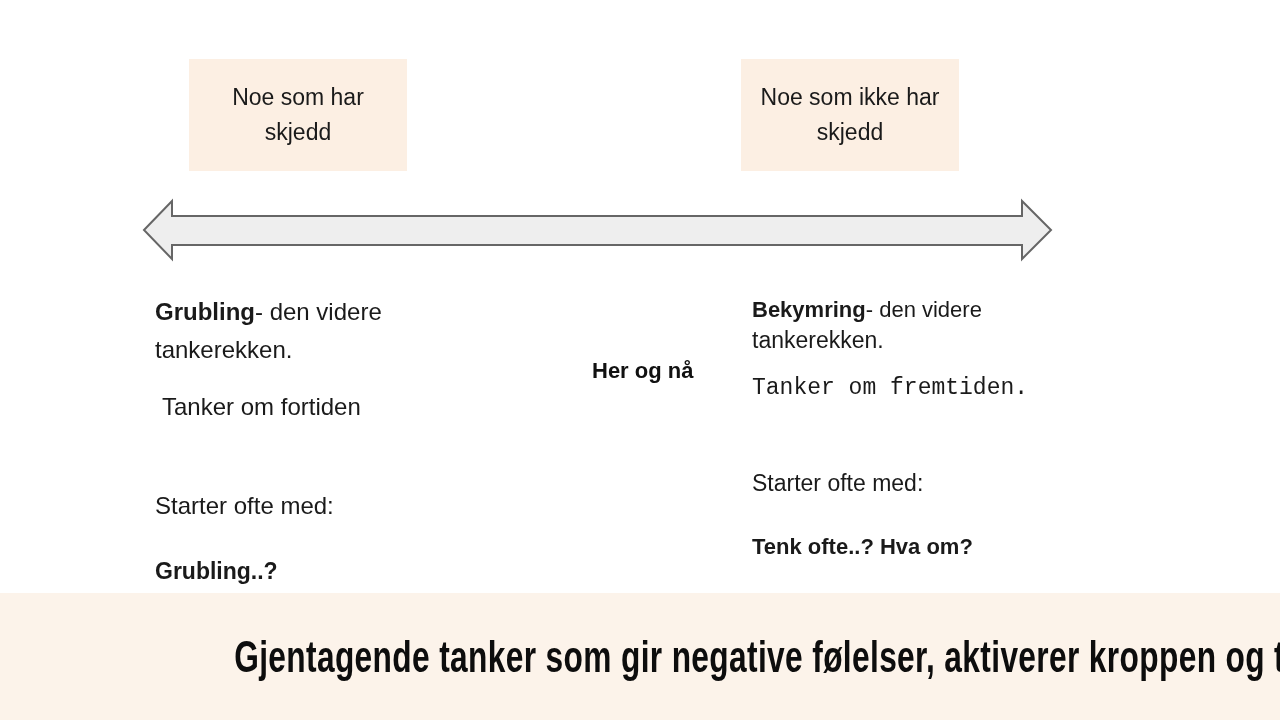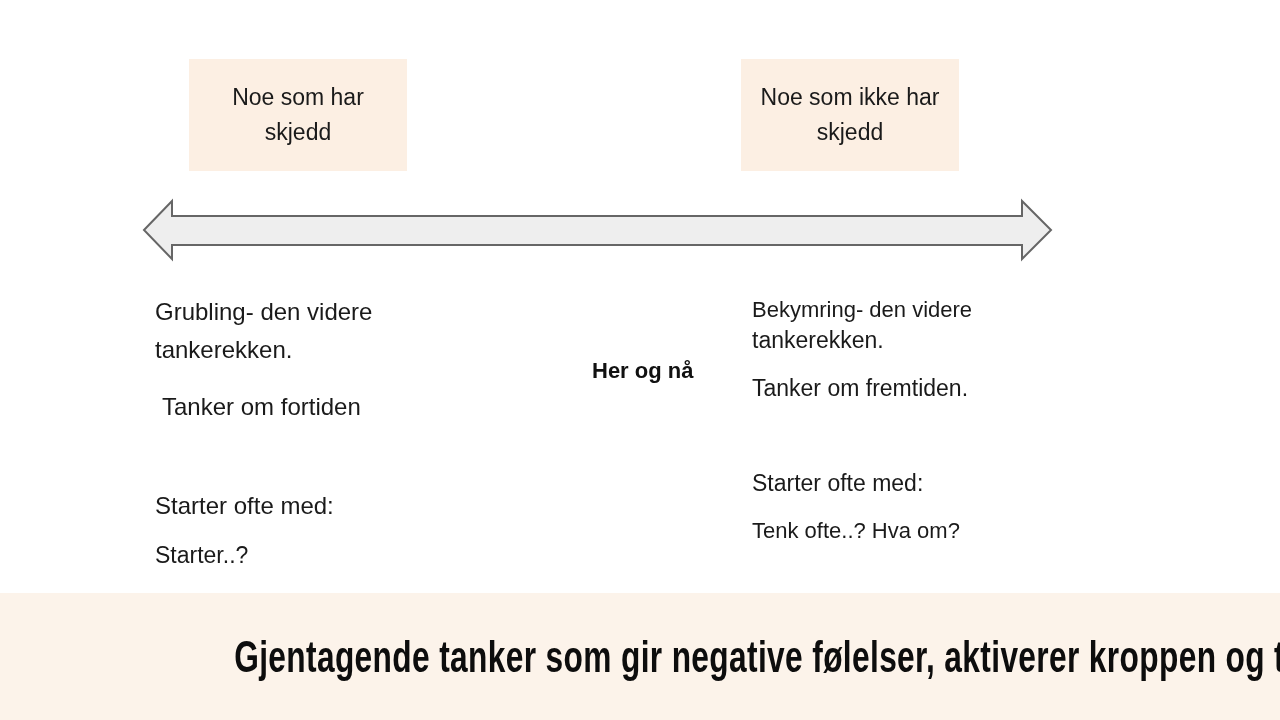--- a/index.html
+++ b/index.html
@@ -7,21 +7,21 @@
          font-family:"Liberation Sans", sans-serif; color:#111111; }
   .box { position:absolute; top:59px; width:218px; height:112px; background:#fcefe3;
          display:flex; align-items:center; justify-content:center; text-align:center;
          font-size:23px; line-height:35px; color:#1a1a1a; }
   .box span { display:block; }
   #box-left { left:189px; }
   #box-right { left:741px; }
   .arrow { position:absolute; left:0; top:0; }
   .col { position:absolute; font-size:24px; color:#1a1a1a; }
   .col .p { position:absolute; white-space:nowrap; }
-  .b { font-weight:normal; }
+  .b { font-weight:bold;margin-top:16px; }
   #center-label { position:absolute; left:592px; top:358px; font-size:22px; font-weight:bold; white-space:nowrap; }
   #banner { position:absolute; left:0; top:593px; width:1280px; height:127px; background:#fcf3ea; }
   #banner-title { position:absolute; left:0; width:1280px; top:30px; text-align:center;
                   font-family:"Liberation Sans", sans-serif; font-weight:bold; font-size:44px;
                   line-height:68px; color:#0d0d0d; white-space:nowrap; }
   #banner-title span { display:inline-block; transform:scaleX(0.72); transform-origin:center; letter-spacing:0.5px; }
 </style>
 </head>
 <body>
 
@@ -43,31 +43,31 @@
   <polygon points="144,230 172,201 172,216 1022,216 1022,201 1051,230 1022,259 1022,245 172,245 172,259" fill="#eeeeee" stroke="#666666" stroke-width="2" stroke-linejoin="miter"></polygon>
 </svg>
 
 <div class="col">
   <div class="p" style="left:155px; top:298px;">
     <span class="b">Grubling</span><span>- den videre</span>
   </div>
   <div class="p" style="left:155px; top:336px;">tankerekken.</div>
   <div class="p" style="left:162px; top:393px;">Tanker om fortiden</div>
   <div class="p" style="left:155px; top:492px;">Starter ofte med:</div>
-  <div class="p b" style="left:155px; top:542px; font-size:23px;">Starter..?</div>
+  <div class="p b" style="left:155px; top:542px; font-size:23px;">Grubling..?</div>
 </div>
 
 <div id="center-label">Her og nå</div>
 
 <div class="col">
   <div class="p" style="left:752px; top:297px; font-size:22px;">
     <span class="b">Bekymring</span><span>- den videre</span>
   </div>
   <div class="p" style="left:752px; top:327px; font-size:23px;">tankerekken.</div>
-  <div class="p" style="left:752px; top:375px; font-size:23px;">Tanker om fremtiden.</div>
+  <div class="p" style="left:752px; top:375px; font-size:23px;font-family:Liberation Mono, monospace;">Tanker om fremtiden.</div>
   <div class="p" style="left:752px; top:470px; font-size:23px;">Starter ofte med:</div>
   <div class="p b" style="left:752px; top:518px; font-size:22px;">Tenk ofte..? Hva om?</div>
 </div>
 
 <div id="banner">
   <div id="banner-title">
     <span>Gjentagende tanker som gir negative følelser, aktiverer kroppen og tar mye tid</span>
   </div>
 </div>
 

